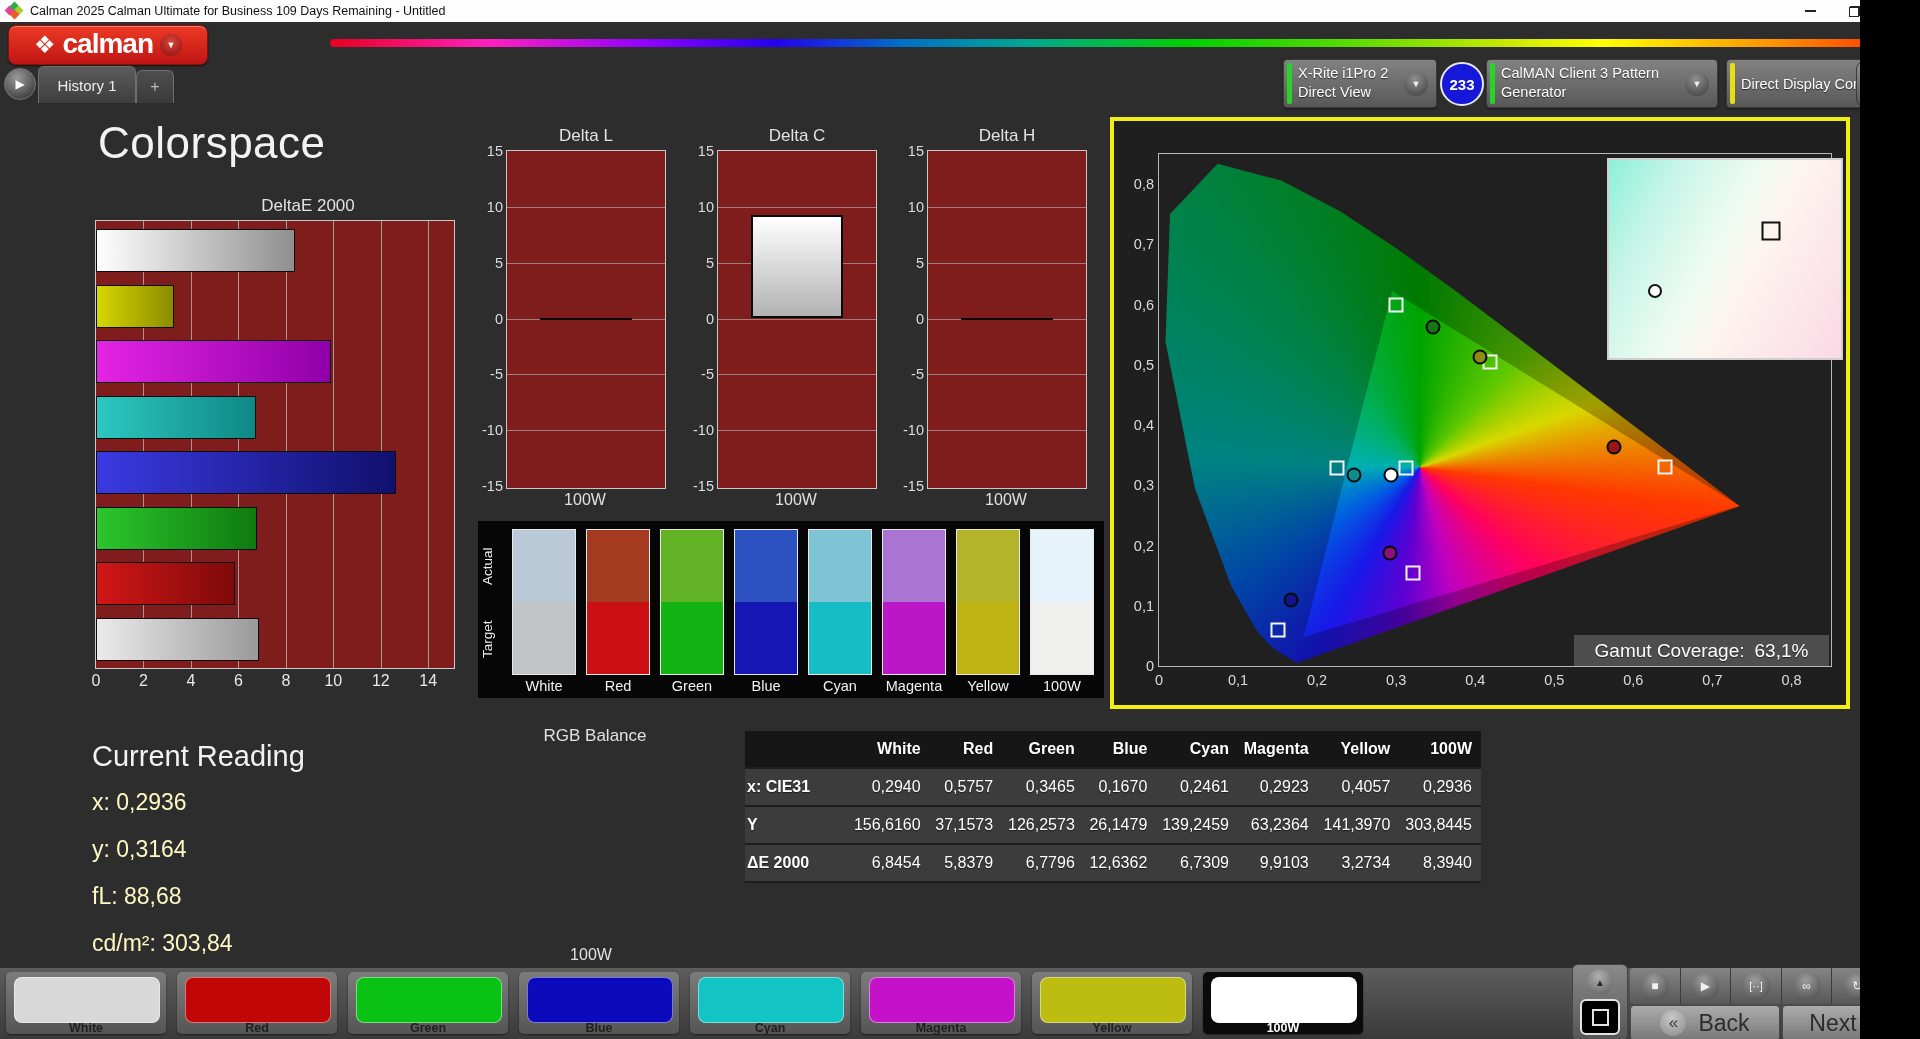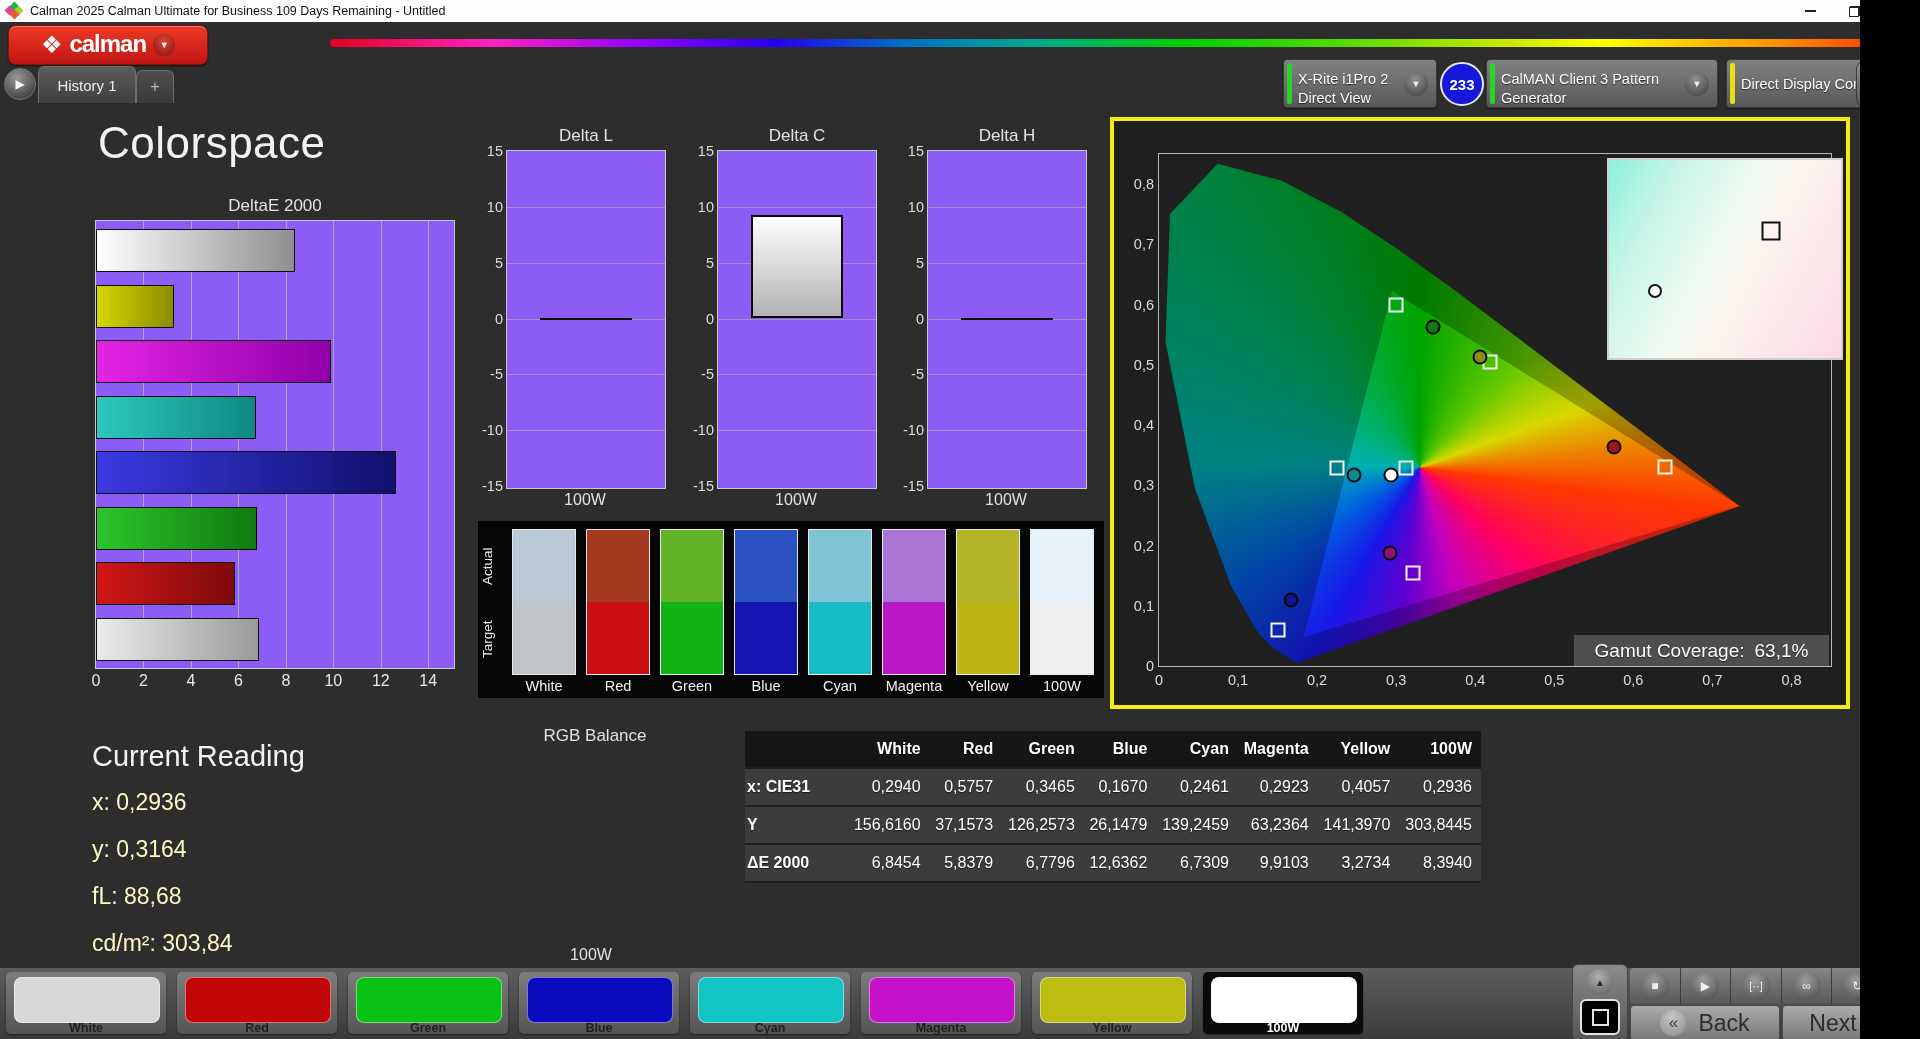--- a/index.html
+++ b/index.html
@@ -21,65 +21,65 @@
   .restore-icon{position:relative;width:11px;height:11px;}
   .restore-icon .r1{position:absolute;right:0;top:0;width:8px;height:8px;border:1px solid #222;}
   .restore-icon .r2{position:absolute;left:0;bottom:0;width:8px;height:8px;border:1px solid #222;background:#fdfdfd;}
 
   
   .brand-btn{position:absolute;left:8px;top:25px;width:198px;height:38px;border-radius:8px;
              background:linear-gradient(#ec3a24,#c01515);border:1px solid #8e0e0e;
              box-shadow:inset 0 1px 0 rgba(255,255,255,.35),0 1px 2px rgba(0,0,0,.6);
              display:flex;align-items:center;justify-content:center;gap:7px;}
   .brand-logo{color:#fff;font-size:24px;line-height:1;}
-  .brand-name{color:#fff;font-size:24px;font-weight:bold;letter-spacing:-1px;margin-top:-3px;text-align:right;}
+  .brand-name{color:#fff;font-size:28px;font-weight:bold;letter-spacing:-1px;margin-top:-3px;text-align:right;}
   .brand-chevron{width:22px;height:22px;border-radius:50%;background:radial-gradient(circle at 50% 35%,#d8473a,#8e0d0d);
                  color:#fff;font-size:9px;display:flex;align-items:center;justify-content:center;}
   .rainbow{position:absolute;left:330px;top:39px;width:1590px;height:8px;border-radius:4px;
            background:linear-gradient(90deg,#e80020 0%,#ff20c0 10%,#9000ff 20%,#2400f0 28%,#0070c8 36%,#00a890 44%,#00d000 54%,#58dc00 64%,#c8e800 74%,#ffff00 80%,#ff9000 91%,#ff2000 100%);}
 
   
   .nav-circle{position:absolute;left:4px;top:68px;width:30px;height:30px;border-radius:50%;
               background:radial-gradient(circle at 40% 30%,#9a9a9a,#2a2a2a);border:1px solid #777;
               color:#fff;font-size:12px;display:flex;align-items:center;justify-content:center;}
   .tab{position:absolute;background:linear-gradient(#5c5c5c,#3e3e3e);border:1px solid #6e6e6e;border-bottom:none;
        border-radius:6px 6px 0 0;display:flex;align-items:center;justify-content:center;color:#ececec;}
   .tab-history{left:38px;top:66px;width:96px;height:36px;font-size:15px;}
   .tab-add{left:136px;top:70px;width:36px;height:32px;color:#b8b8b8;font-size:16px;background:linear-gradient(#4e4e4e,#3a3a3a);}
 
   
   .dd-box{position:absolute;height:47px;border-radius:4px;background:linear-gradient(#828282,#585858);
           border:1px solid #3a3a3a;box-shadow:0 1px 2px rgba(0,0,0,.5);overflow:hidden;}
   .dd-led{position:absolute;left:3px;top:3px;bottom:3px;width:5px;border-radius:2px;}
   .led-green{background:#27d427;}
   .led-yellow{background:#e8df12;}
-  .dd-text{position:absolute;left:14px;top:10px;font-size:14.5px;color:#fff;text-shadow:0 1px 1px rgba(0,0,0,.6);line-height:1.3;}
+  .dd-text{position:absolute;left:14px;top:4px;font-size:14.5px;color:#fff;text-shadow:0 1px 1px rgba(0,0,0,.6);line-height:1.3;}
   .dd-text.center{top:50%;transform:translateY(-50%);}
   .dd-chevron{position:absolute;right:8px;top:50%;transform:translateY(-50%);width:24px;height:24px;border-radius:50%;
               background:radial-gradient(circle at 45% 30%,#8f8f8f,#3c3c3c);color:#f0f0f0;font-size:9px;
               display:flex;align-items:center;justify-content:center;}
   .meter-badge{position:absolute;left:1440px;top:62px;width:40px;height:40px;border-radius:50%;background:#1518d8;
                border:2px solid #e6e6e6;color:#fff;font-size:15px;font-weight:bold;display:flex;align-items:center;justify-content:center;}
   .sq-btn{position:absolute;top:61px;height:44px;border-radius:8px;background:linear-gradient(#909090,#565656);
           border:1px solid #3a3a3a;display:flex;align-items:center;justify-content:center;}
   .gear-glyph{width:30px;height:30px;border-radius:50%;background:radial-gradient(circle at 45% 30%,#a8a8a8,#5a5a5a);
               color:#e8e8e8;font-size:19px;display:flex;align-items:center;justify-content:center;text-shadow:0 1px 1px #333;}
   .collapse-btn{left:1904px;width:34px;border-radius:8px 0 0 8px;color:#e8e8e8;font-size:14px;}
 
   
   .page-title{position:absolute;left:98px;top:118px;font-size:44px;font-weight:300;color:#f2f2f2;letter-spacing:.5px;}
 
   
   .chart-title{text-align:center;color:#e2e2e2;font-size:17px;}
-  .plot{position:relative;background:#8b5cf6;border:1px solid #c8c8c8;}
+  .plot{position:relative;background:#7f1d1d;border:1px solid #c8c8c8;}
   .gridv{position:absolute;top:0;bottom:0;width:1px;background:rgba(190,190,190,.75);}
   .gridh{position:absolute;left:0;right:0;height:1px;background:rgba(170,170,170,.7);}
 
   
-  .dechart{position:absolute;left:95px;top:196px;width:360px;height:502px;}
+  .dechart{position:absolute;left:95px;top:196px;width:360px;height:502px;padding-left:33px;}
   #de-plot{position:absolute;left:0;top:24px;width:358px;height:447px;}
   .de-bar{position:absolute;left:0;height:43px;border:1px solid #0c0c0c;box-sizing:border-box;}
   #de-ticks{position:absolute;left:0;top:476px;width:358px;height:22px;}
   .de-tick{position:absolute;transform:translateX(-50%);font-size:16px;color:#e8e8e8;}
 
   
   .vchart{position:absolute;top:126px;width:160px;height:396px;}
   .vc-plot{position:absolute;left:0;top:24px;width:158px;height:337px;}
   .vc-ylabel{position:absolute;left:-38px;width:34px;text-align:right;font-size:14.5px;color:#dcdcdc;transform:translateY(-50%);}
   .vc-bar{position:absolute;left:21%;width:58%;background:linear-gradient(#ffffff,#b2b2b2);border:2px solid #0a0a0a;box-sizing:border-box;}

